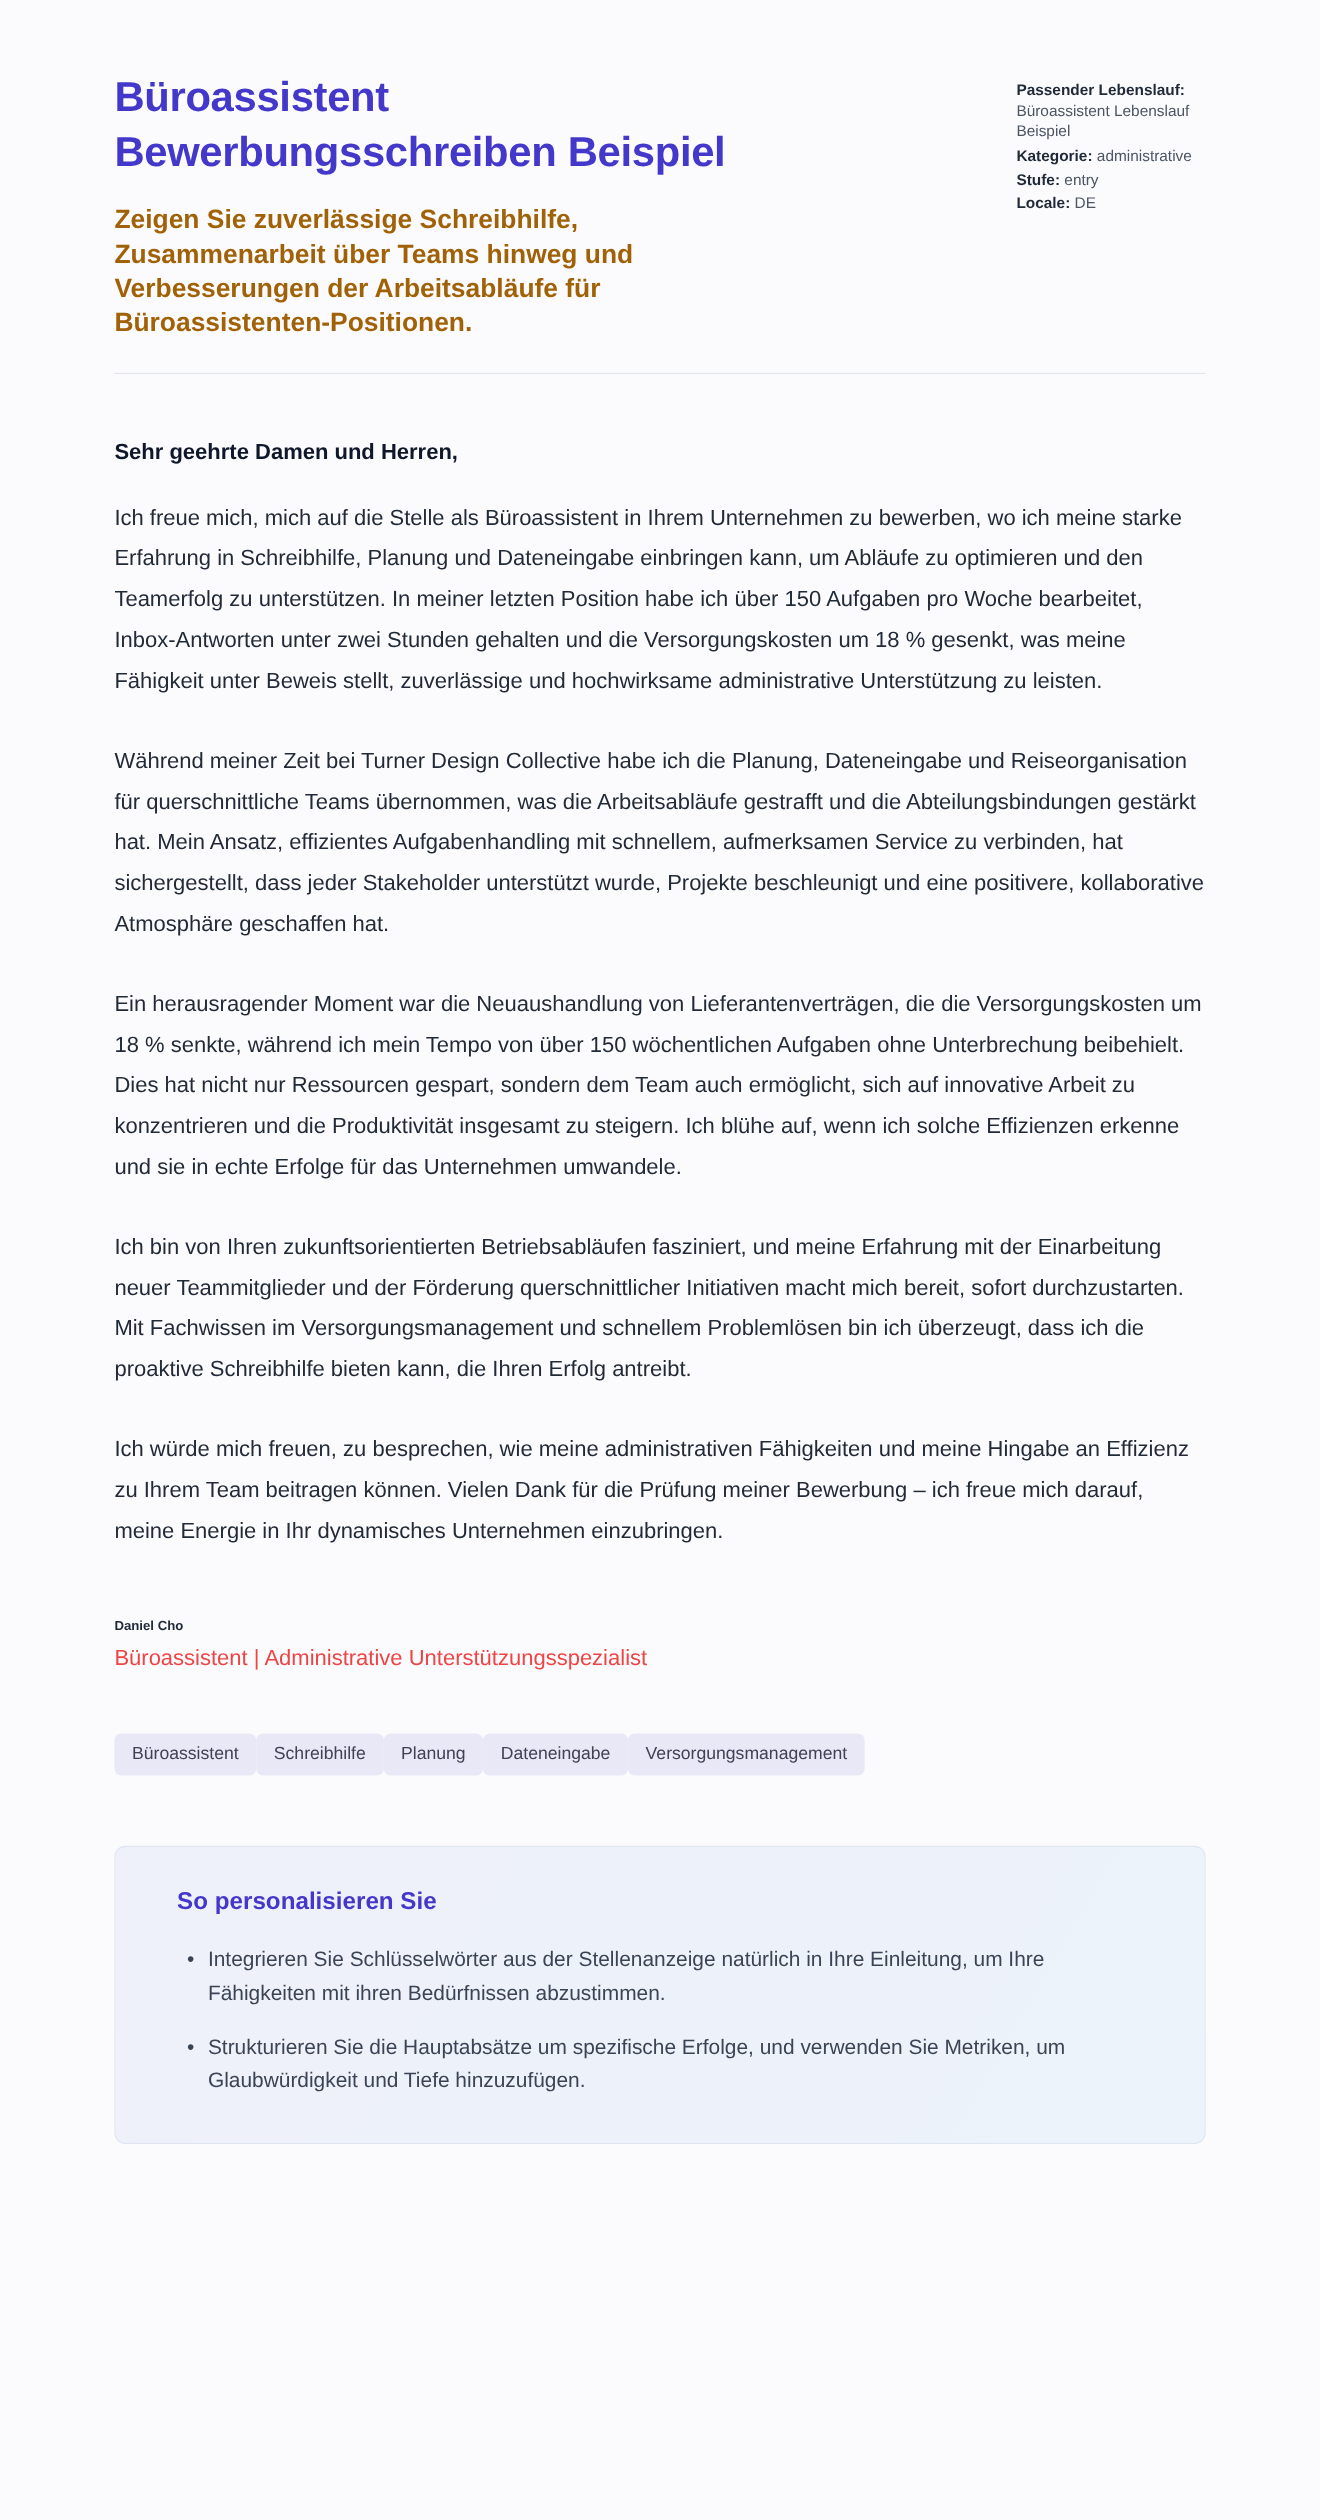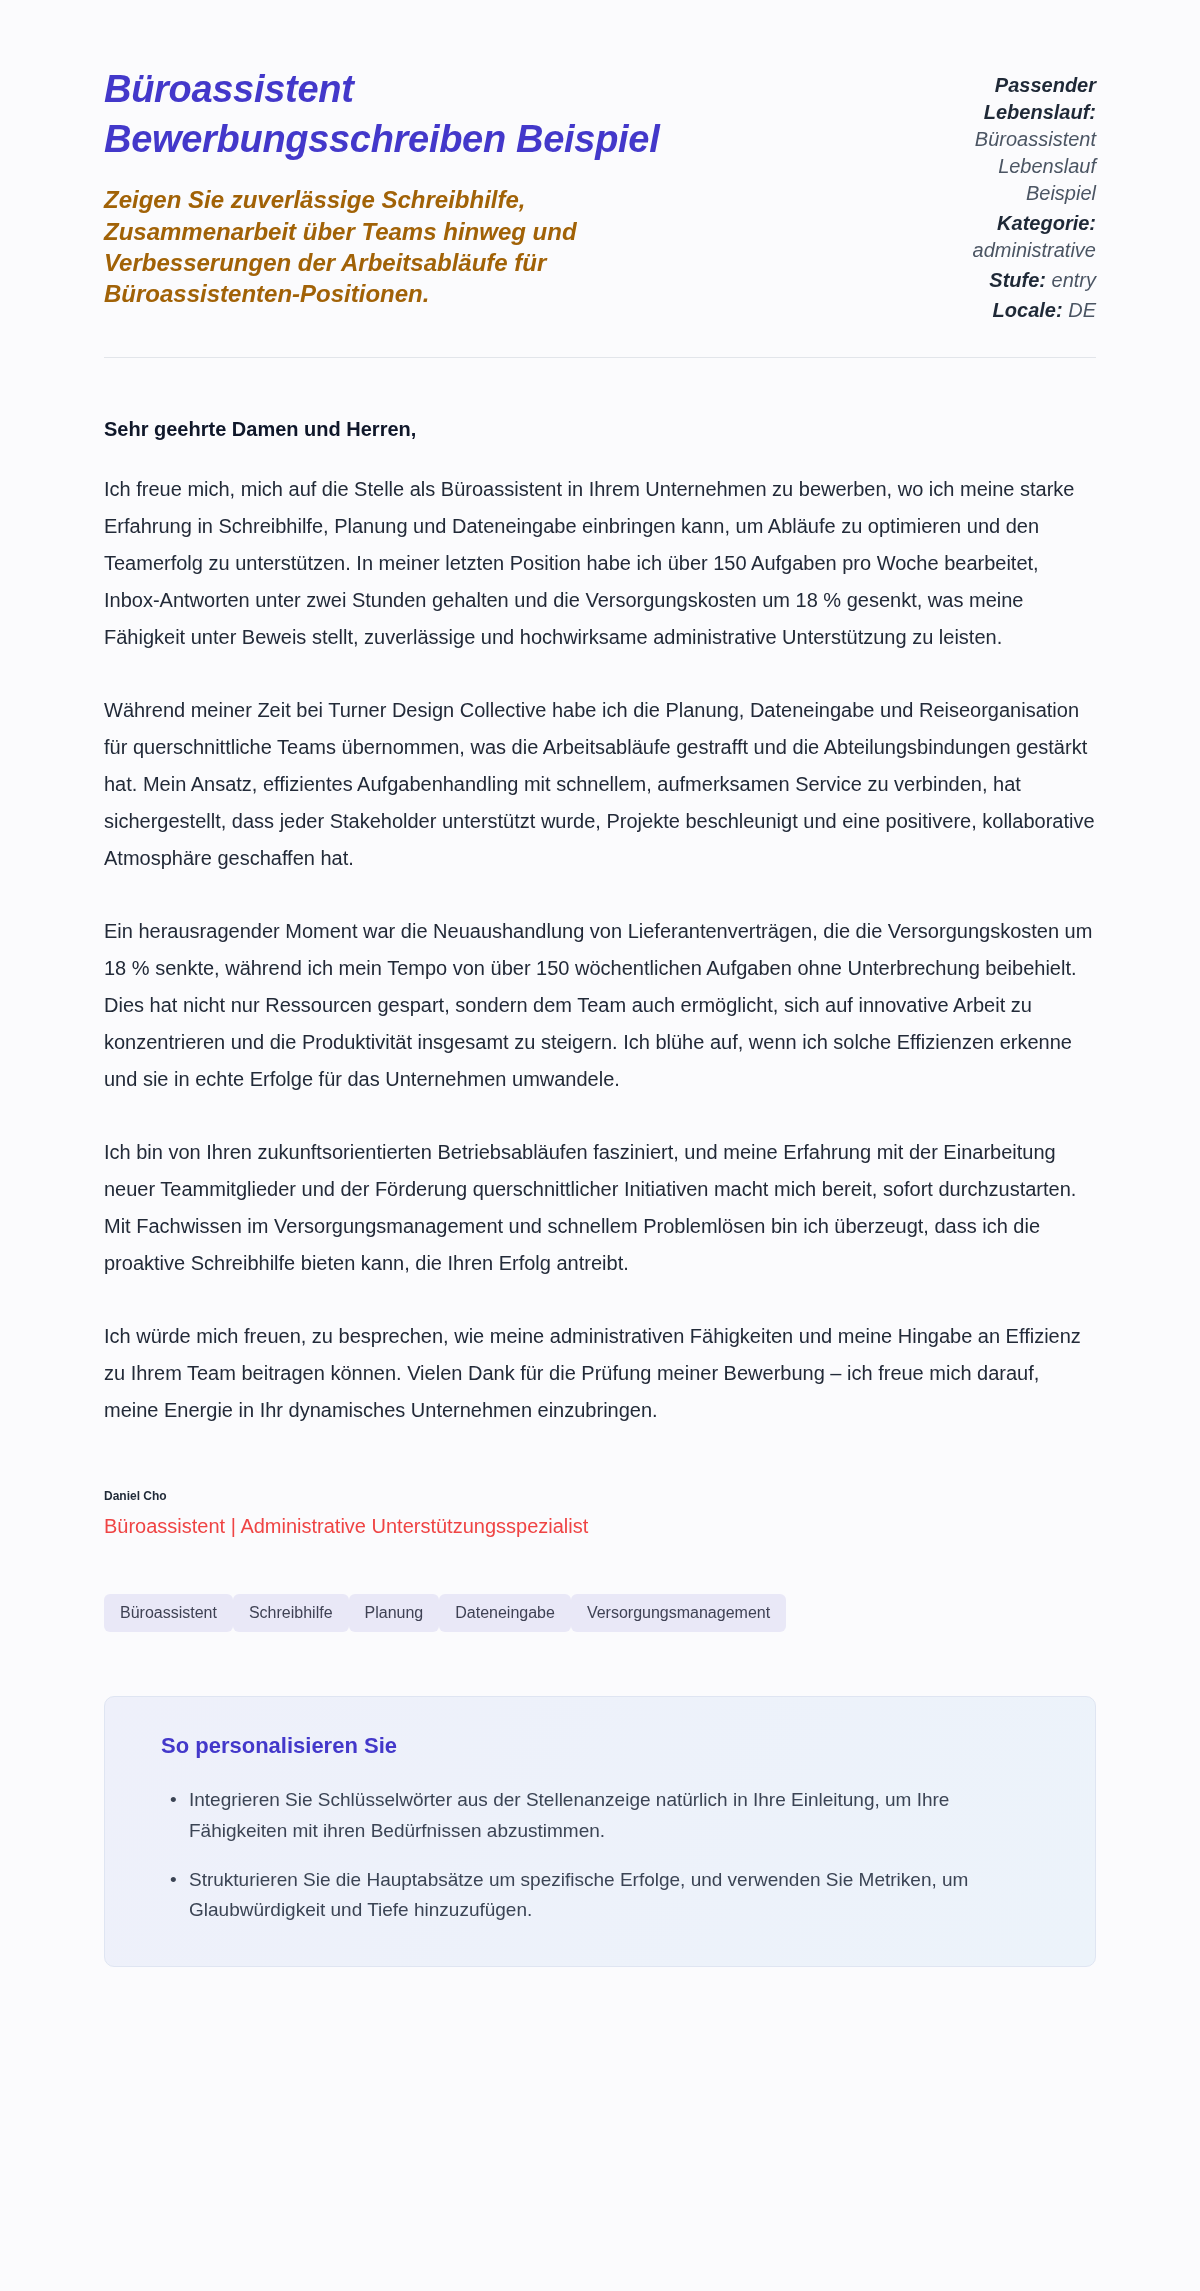--- a/index.html
+++ b/index.html
@@ -9,40 +9,39 @@
     color: #1f2937;
     -webkit-font-smoothing: antialiased;
   }
   .page {
     width: 992px;
     margin: 0 auto;
     padding: 64px 0 64px;
   }
 
   
-  .header { display: flex; justify-content: space-between; align-items: flex-start; font-style: italic; }
+  .header { display: flex; justify-content: space-between; align-items: flex-start; }
   .header-left { max-width: 620px; }
   .title {
     font-size: 38px;
     line-height: 1.32;
     font-weight: 700;
     color: #4338ca;
     letter-spacing: -0.3px;
   }
   .subtitle {
     margin-top: 20px;
     font-size: 24px;
     font-weight: 700;
     line-height: 1.3;
     color: #a16207;
   }
   .meta {
     width: 172px;
-    text-align: right;
-    font-size: 20px;
+    font-size: 14px;
     line-height: 1.35;
     color: #4b5563;
     padding-top: 8px;
   }
   .meta-entry { margin-bottom: 3px; }
   .meta-label { font-weight: 700; color: #1f2937; }
 
   .divider {
     border: none;
     border-top: 1px solid #e2e5ea;

